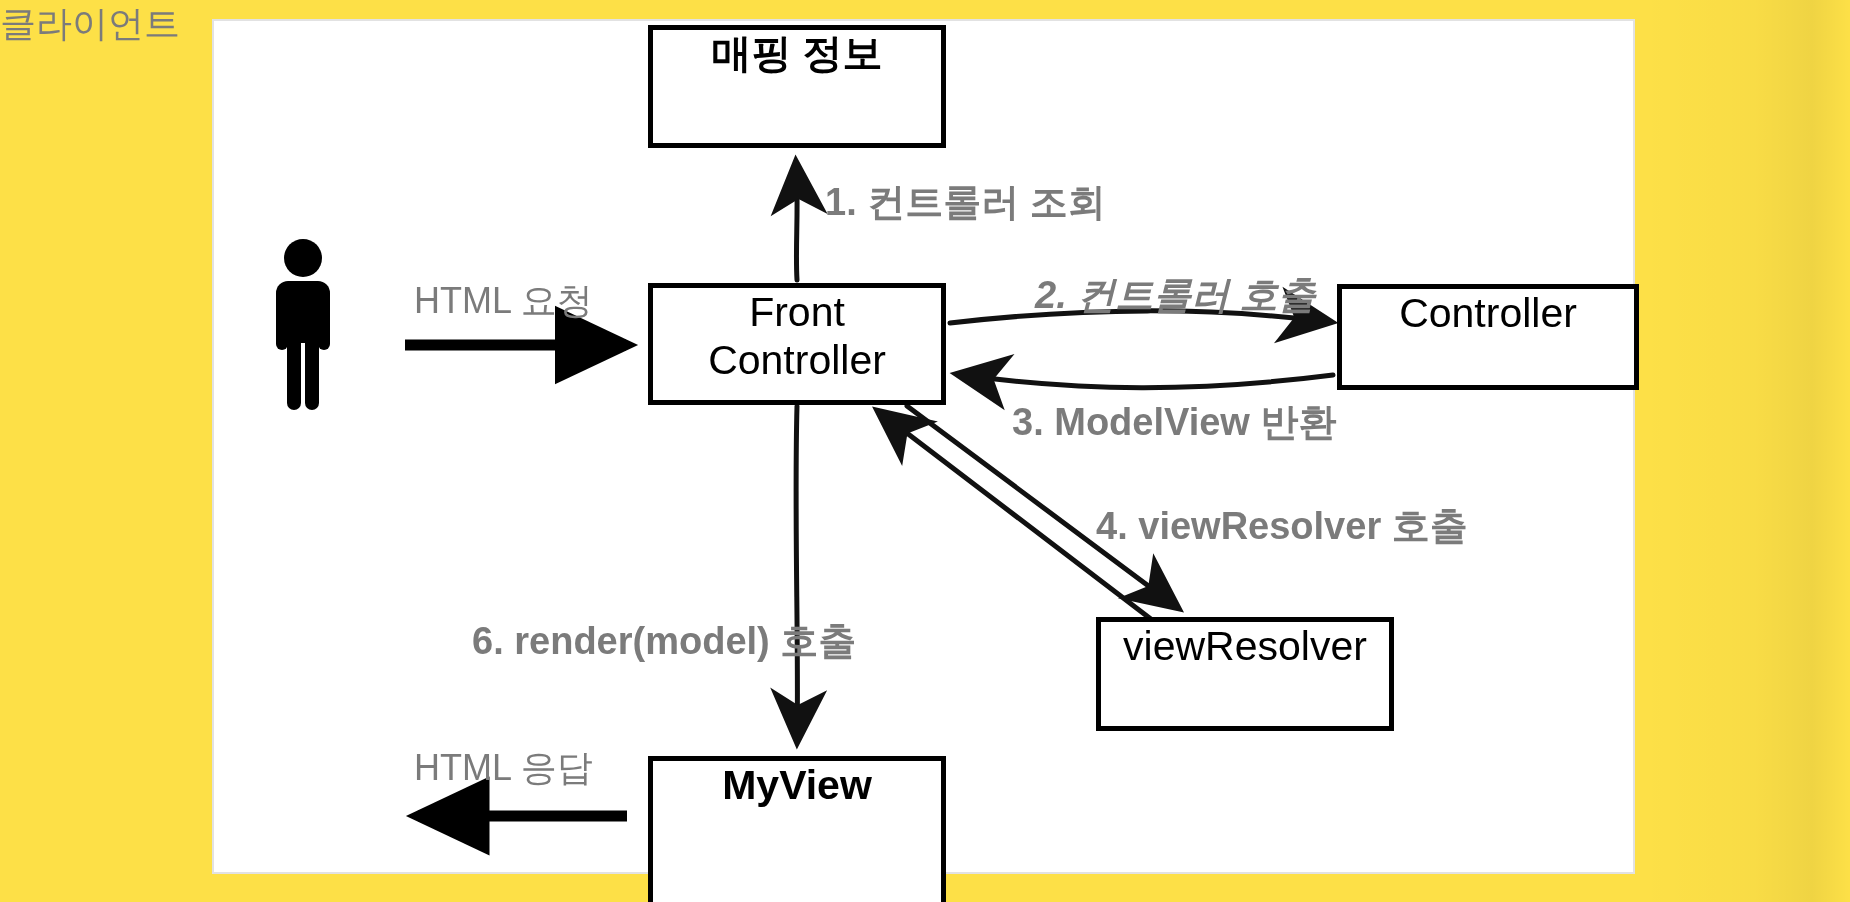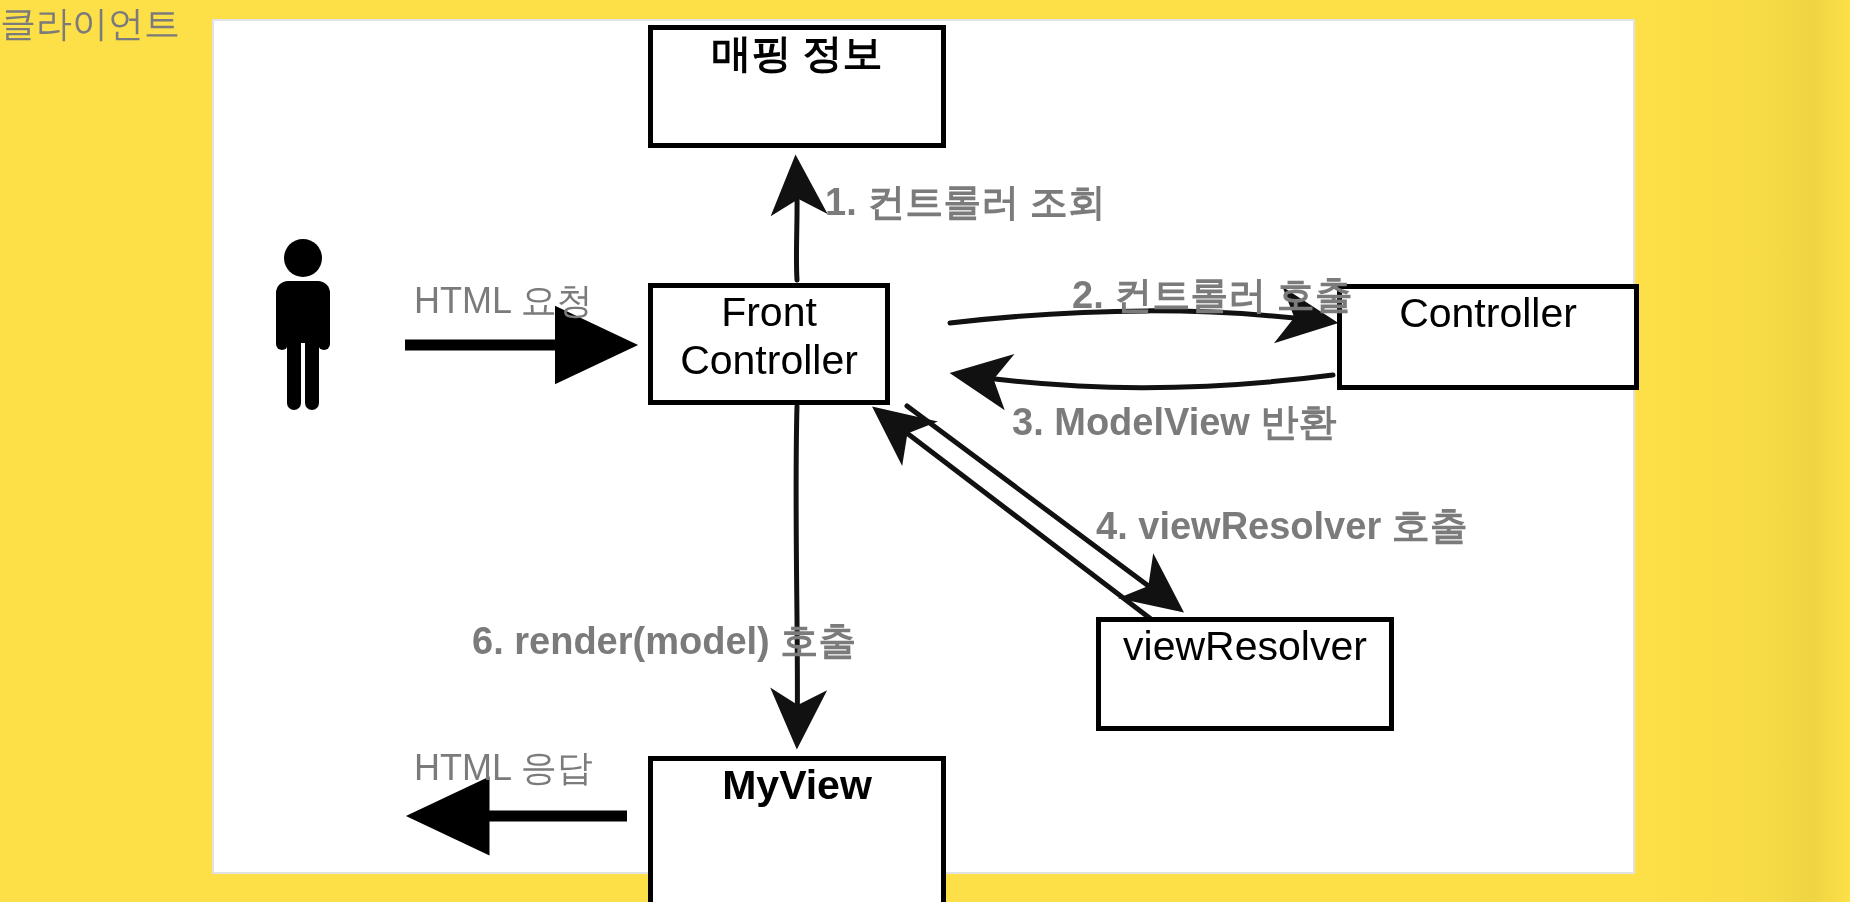--- a/index.html
+++ b/index.html
@@ -45,21 +45,21 @@
     border: 5px solid #000000;
     background: #ffffff;
     display: flex;
     justify-content: center;
     text-align: center;
     color: #000000;
     line-height: 1.18;
     z-index: 6;
   }
   .node-mapping   { left: 648px; top: 25px;  width: 298px; height: 123px; font-size: 40px; font-weight: 700; }
-  .node-front     { left: 648px; top: 283px; width: 242px; height: 122px; font-size: 41px; font-weight: 400; }
+  .node-front     { left: 648px; top: 283px; width: 298px; height: 122px; font-size: 41px; font-weight: 400; }
   .node-controller{ left: 1337px;top: 284px; width: 302px; height: 106px; font-size: 41px; font-weight: 400; }
   .node-resolver  { left: 1096px;top: 617px; width: 298px; height: 114px; font-size: 41px; font-weight: 400; }
   .node-myview    { left: 648px; top: 756px; width: 298px; height: 154px; font-size: 41px; font-weight: 700; }
 
   .lbl {
     position: absolute;
     color: #7b7b7b;
     white-space: nowrap;
     z-index: 7;
   }
@@ -70,21 +70,21 @@
   .lbl-plain {
     font-weight: 400;
     font-size: 36px;
   }
   .lbl-client {
     font-weight: 400;
     font-size: 36px;
   }
 
   .lbl-step1 { left: 825px;  top: 177px; }
-  .lbl-step2 { left: 1072px; top: 270px; }
+  .lbl-step2 { left: 1035px; top: 270px; font-style: italic; }
   .lbl-step3 { left: 1012px; top: 397px; }
   .lbl-step4 { left: 1096px; top: 501px; }
   .lbl-step5 { left: 849px;  top: 583px; }
   .lbl-step6 { left: 472px;  top: 616px; text-align: right; }
 
   .lbl-http  { left: 414px;  top: 277px; }
   .lbl-html  { left: 414px;  top: 744px; }
 
   .person {
     position: absolute;

